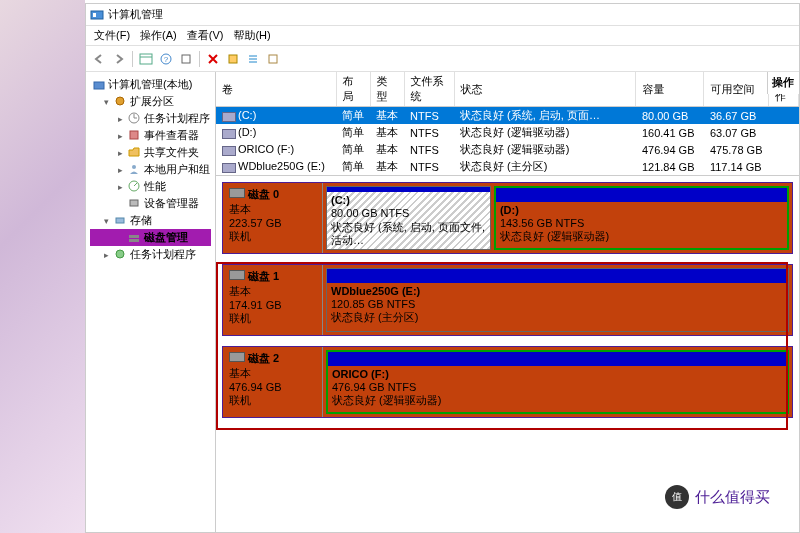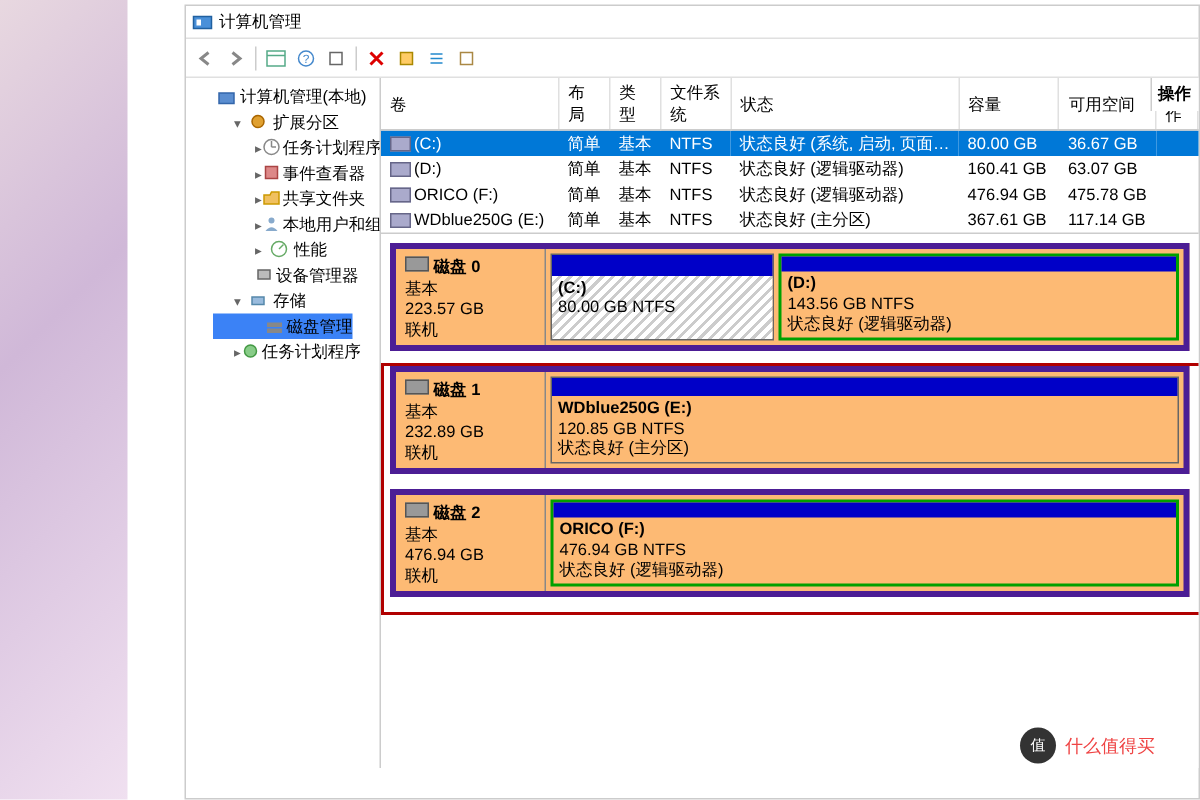--- a/index.html
+++ b/index.html
@@ -1,44 +1,44 @@
 <!DOCTYPE html>
 <html><head>
 <meta charset="utf-8">
 <style>
 * { box-sizing: border-box; margin: 0; padding: 0; }
 body { font-family: "Microsoft YaHei", "Segoe UI", sans-serif; font-size: 11px; background: #fff; width: 800px; height: 533px; position: relative; overflow: hidden; }
 .bg-blur { position: absolute; top: 0; left: 0; width: 85px; height: 533px; background: linear-gradient(135deg, #e8d8e0 0%, #d0b8d8 40%, #f0e0f0 100%); z-index: 0; }
-.window { position: absolute; top: 3px; left: 85px; right: 0; bottom: 0; background: #fff; border: 1px solid #ccc; z-index: 1; margin-left: 38px; }
+.window { position: absolute; top: 3px; left: 85px; right: 0; bottom: 0; background: #fff; border: 1px solid #ccc; z-index: 1; }
 .titlebar { height: 22px; display: flex; align-items: center; padding: 0 4px; border-bottom: 1px solid #e0e0e0; }
 .titlebar .icon { width: 14px; height: 14px; margin-right: 4px; }
 .menubar { height: 20px; display: flex; align-items: center; padding: 0 4px; border-bottom: 1px solid #e0e0e0; gap: 2px; }
 .menubar span { padding: 0 4px; cursor: default; }
 .toolbar { height: 26px; display: flex; align-items: center; padding: 0 4px; border-bottom: 1px solid #e0e0e0; gap: 2px; }
 .toolbar .tbtn { width: 18px; height: 18px; display: flex; align-items: center; justify-content: center; border-radius: 2px; }
 .toolbar .sep { width: 1px; height: 16px; background: #ccc; margin: 0 2px; }
 .body { display: flex; height: calc(100% - 68px); }
-.tree { width: 130px; border-right: 1px solid #ccc; padding: 4px 18px; overflow: hidden; }
+.tree { width: 130px; border-right: 1px solid #ccc; padding: 4px 4px; overflow: hidden; }
 .tree .node { display: flex; align-items: center; padding: 1px 0; white-space: nowrap; }
 .tree .node.l1 { padding-left: 2px; }
 .tree .node.l2 { padding-left: 14px; }
 .tree .node.l3 { padding-left: 28px; }
 .tree .exp { width: 10px; font-size: 9px; color: #666; }
 .tree .ticon { width: 14px; height: 14px; margin-right: 2px; display: inline-block; }
-.tree .sel { background: #3b82f6; }
+.tree .sel { background: #a21caf; font-weight: bold; }
 .content { flex: 1; display: flex; flex-direction: column; position: relative; }
 .actions { position: absolute; right: 0; top: 0; width: 32px; border-left: 1px solid #ccc; height: 22px; padding: 3px 4px; background: #fff; }
 .vol-table { border-bottom: 1px solid #ccc; }
 .vol-table table { width: 100%; border-collapse: collapse; font-size: 11px; }
 .vol-table th { text-align: left; padding: 2px 6px; border-right: 1px solid #e0e0e0; border-bottom: 1px solid #ccc; font-weight: normal; background: #fff; }
 .vol-table td { padding: 1px 6px; white-space: nowrap; }
 .vol-table tr.selrow td { background: #0078d7; color: #fff; }
 .vol-icon { display: inline-block; width: 14px; height: 10px; background: #aac; border: 1px solid #668; margin-right: 2px; vertical-align: middle; }
 .disk-area { flex: 1; background: #fff; overflow: hidden; position: relative; padding: 6px; }
-.disk-row { display: flex; border: 4px solid #4c1d95; margin-bottom: 10px; background: #fdba74; height: 72px; }
+.disk-row { display: flex; border: 1px solid #4c1d95; margin-bottom: 10px; background: #c2410c; height: 72px; }
 .disk-label { width: 100px; padding: 4px 6px; border-right: 1px solid #888; }
 .disk-label .dicon { display: inline-block; width: 16px; height: 10px; background: #999; border: 1px solid #555; }
 .disk-parts { flex: 1; display: flex; gap: 3px; padding: 3px; }
 .part { border: 1px solid #666; display: flex; flex-direction: column; }
 .part .bar { height: 14px; }
 .part .body2 { flex: 1; padding: 2px 4px; font-size: 11px; line-height: 1.2; }
 .bar.blue { background: #0000c8; }
 .part.hatch .body2 { background: repeating-linear-gradient(135deg, #fff, #fff 3px, #ccc 3px, #ccc 5px); }
 .part.green-out { border: 2px solid #00a000; }
 .highlight-box { position: absolute; border: 2px solid #b00000; pointer-events: none; }
@@ -58,20 +58,26 @@
   <div class="titlebar">
     <span class="icon">
       <svg width="14" height="14">
           <rect x="1" y="3" width="12" height="8" fill="#4a90d9" stroke="#2060a0"></rect>
           <rect x="3" y="5" width="3" height="4" fill="#fff"></rect>
         </svg>
     </span>
     <span>计算机管理</span>
   </div>
 
+  <div class="menubar">
+    <span>文件(F)</span>
+    <span>操作(A)</span>
+    <span>查看(V)</span>
+    <span>帮助(H)</span>
+  </div>
 
   <div class="toolbar">
     <div class="tbtn">
         <svg width="12" height="12">
           <path d="M8 2 L3 6 L8 10" stroke="#888" fill="none" stroke-width="2"></path>
         </svg>
       </div>
     <div class="tbtn">
         <svg width="12" height="12">
           <path d="M4 2 L9 6 L4 10" stroke="#888" fill="none" stroke-width="2"></path>
@@ -276,21 +282,21 @@
                 <td>476.94 GB</td>
                 <td>475.78 GB</td>
                 <td></td>
               </tr>
               <tr>
                 <td><span class="vol-icon"></span>WDblue250G (E:)</td>
                 <td>简单</td>
                 <td>基本</td>
                 <td>NTFS</td>
                 <td>状态良好 (主分区)</td>
-                <td>367.61 GB</td>
+                <td>121.84 GB</td>
                 <td>117.14 GB</td>
                 <td></td>
               </tr>
             </tbody>
         </table>
       </div>
 
       <div class="disk-area">
 
         <div class="disk-row">
@@ -300,39 +306,40 @@
             <span>基本</span><br>
             <span>223.57 GB</span><br>
             <span>联机</span>
           </div>
           <div class="disk-parts">
             <div class="part hatch" style="flex:80">
               <div class="bar blue"></div>
               <div class="body2">
                 <b>(C:)</b><br>
                 <span>80.00 GB NTFS</span><br>
+                <span>状态良好 (系统, 启动, 页面文件, 活动…</span>
               </div>
             </div>
             <div class="part green-out" style="flex:143">
               <div class="bar blue"></div>
               <div class="body2">
                 <b>(D:)</b><br>
                 <span>143.56 GB NTFS</span><br>
                 <span>状态良好 (逻辑驱动器)</span>
               </div>
             </div>
           </div>
         </div>
 
         <div class="disk-row">
           <div class="disk-label">
             <span class="dicon"></span>
             <b>磁盘 1</b><br>
             <span>基本</span><br>
-            <span>232.89 GB</span><br>
+            <span>174.91 GB</span><br>
             <span>联机</span>
           </div>
           <div class="disk-parts">
             <div class="part" style="flex:1">
               <div class="bar blue"></div>
               <div class="body2">
                 <b>WDblue250G  (E:)</b><br>
                 <span>120.85 GB NTFS</span><br>
                 <span>状态良好 (主分区)</span>
               </div>
@@ -370,14 +377,14 @@
 <div class="legend">
   <span><span class="sw" style="background:#000"></span><span>未分配</span></span>
   <span><span class="sw" style="background:#0000c8"></span><span>主分区</span></span>
   <span><span class="sw" style="background:#006000"></span><span>扩展分区</span></span>
   <span><span class="sw" style="background:#90c090"></span><span>可用空间</span></span>
   <span><span class="sw" style="background:#4060e0"></span><span>逻辑驱动器</span></span>
 </div>
 
 <div class="watermark">
   <div class="logo">值</div>
-  <span style="color:#ef4444;font-size:12px;">什么值得买</span>
+  <span style="color:#4c1d95;font-size:15px;">什么值得买</span>
 </div>
 
 </body></html>

